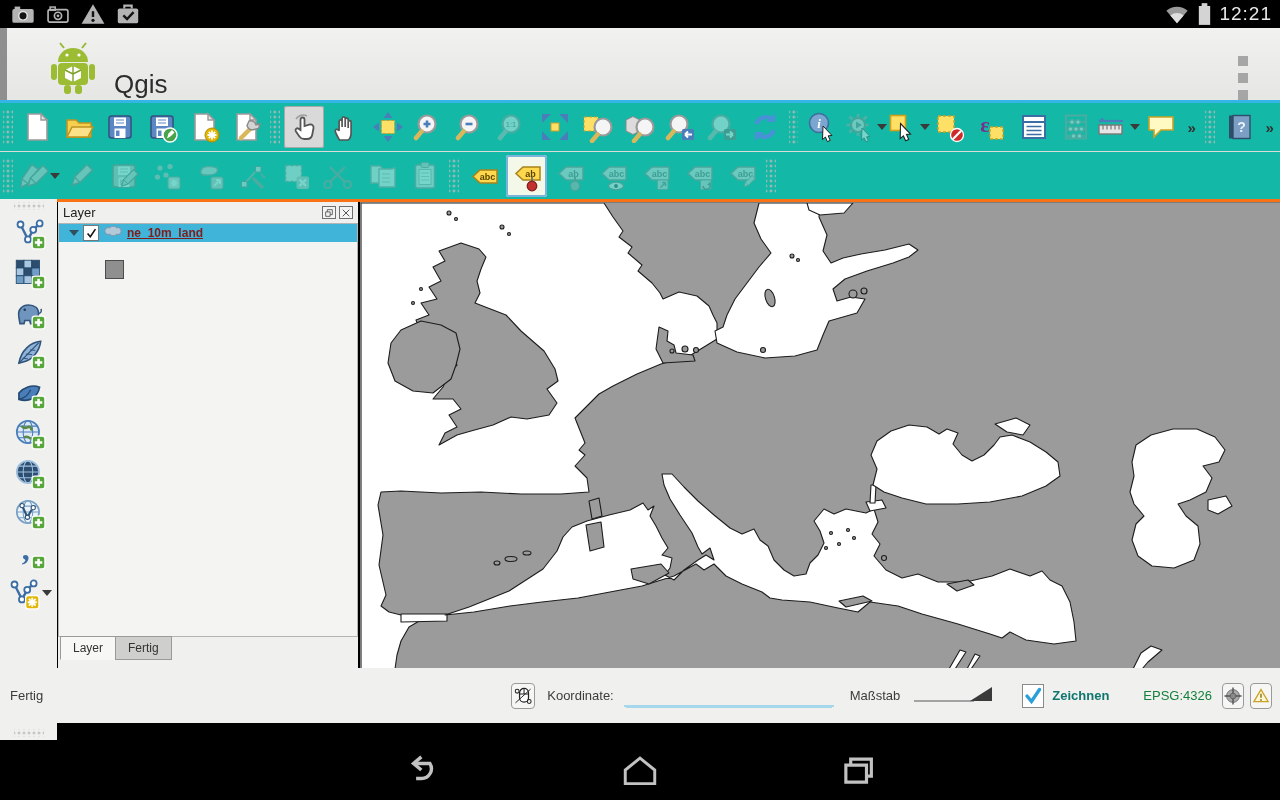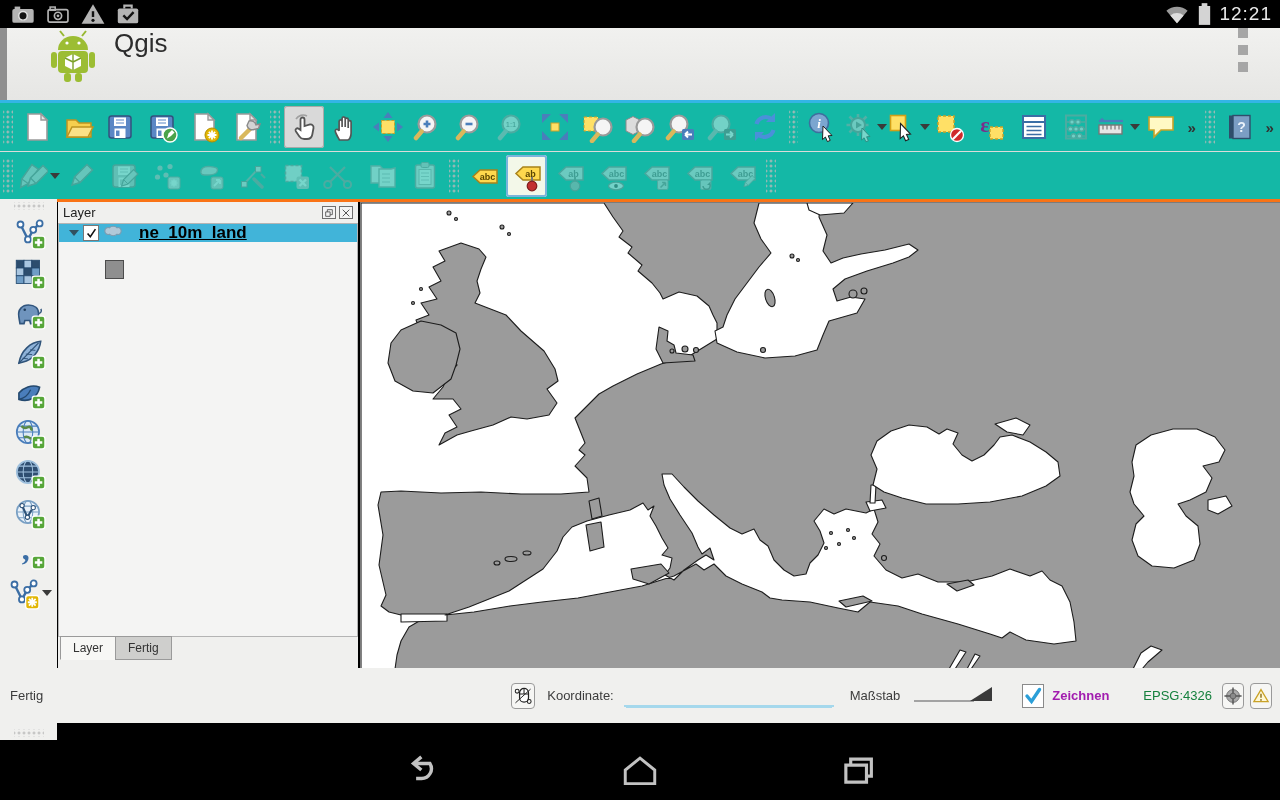--- a/index.html
+++ b/index.html
@@ -4,21 +4,21 @@
 <style>
   html,body{margin:0;padding:0;background:#000;}
   body{width:1280px;height:800px;position:relative;font-family:"Liberation Sans",sans-serif;overflow:hidden;}
   
   .statusbar{position:absolute;left:0;top:0;width:1280px;height:28px;background:#000;display:flex;align-items:center;text-align:center;}
   .sb-left{display:flex;align-items:center;gap:9px;padding-left:10px;}
   .sb-right{margin-left:auto;display:flex;align-items:center;gap:6px;padding-right:8px;}
   .sb-time{color:#e8e8e8;font-size:19px;letter-spacing:1px;}
   .sicon svg{display:block;}
   
-  .actionbar{position:absolute;left:0;top:28px;width:1280px;height:72px;background:linear-gradient(#f1f1ef,#e6e6e4);display:flex;align-items:flex-start;}
+  .actionbar{position:absolute;left:0;top:28px;width:1280px;height:72px;background:linear-gradient(#f1f1ef,#e6e6e4);display:flex;align-items:flex-end;}
   .ab-edge{position:absolute;left:0;top:0;width:7px;height:72px;background:#8f8f8f;}
   .ab-logo{margin-left:48px;}
   .ab-title{font-size:26px;color:#2c2c2c;font-weight:500;margin-left:16px;}
   .ab-overflow{margin-left:auto;margin-right:32px;display:flex;flex-direction:column;gap:7px;cursor:pointer;}
   .ab-overflow i{width:10px;height:10px;background:#a6a6a6;display:block;}
   .holo-line{position:absolute;left:0;top:100px;width:1280px;height:3px;background:#33b5e5;}
   
   .toolbar{position:absolute;left:0;width:1280px;background:#14b8a6;display:flex;align-items:center;}
   .tb1{top:103px;height:48px;border-bottom:1px solid #dcdcda;}
   .tb2{top:152px;height:47px;border-bottom:3px solid #f97316;}
@@ -40,21 +40,21 @@
   
   .layerpanel{position:absolute;left:58px;top:202px;width:300px;height:466px;background:#f0f0ee;}
   .lp-header{height:21px;display:flex;align-items:center;padding:0 5px;font-size:13px;color:#222;}
   .lp-winbtns{margin-left:auto;display:flex;gap:3px;}
   .lp-winbtn{width:14px;height:13px;border:1px solid #6e6e6e;background:#f4f4f4;display:flex;align-items:center;justify-content:center;padding:0;}
   .lp-winbtn svg{display:block;}
   .lp-tree{position:absolute;left:0;top:21px;width:298px;height:412px;border:1px solid #b4b4b4;background:#f4f4f3;overflow:hidden;}
   .lp-row{height:18px;background:#41b4d9;display:flex;align-items:center;gap:4px;padding-left:10px;}
   .lp-expander{width:0;height:0;border-left:5px solid transparent;border-right:5px solid transparent;border-top:6px solid #31505f;}
   .lp-check{width:14px;height:14px;background:#fff;border:1px solid #777;display:flex;align-items:center;justify-content:center;}
-  .lp-label{font-size:17px;font-weight:bold;color:#000000;text-decoration:underline;margin-left:12px;}
+  .lp-label{font-size:12px;font-weight:bold;color:#7f1d1d;text-decoration:underline;}
   .lp-swatch{position:absolute;left:46px;top:36px;width:17px;height:17px;background:#8f8f8f;border:1px solid #4c4c4c;}
   .lp-tabs{position:absolute;left:2px;bottom:8px;display:flex;}
   .lp-tab{font-size:12px;color:#333;padding:4px 12px;border:1px solid #9a9a9a;background:#cfcfcd;margin-right:-1px;}
   .lp-tab.active{background:#f7f7f5;border-bottom-color:#f7f7f5;}
   
   .mapcanvas{position:absolute;left:360px;top:202px;width:919px;height:466px;border:1px solid #7c7c7c;background:#fff;}
   .mapcanvas svg{display:block;width:100%;height:100%;}
   .sea{fill:#ffffff;stroke:#1c1c1c;stroke-width:1.1;stroke-linejoin:round;}
   .land{stroke:#1c1c1c;stroke-width:1.1;stroke-linejoin:round;}
   
@@ -872,21 +872,21 @@
     <svg width="82" height="22" viewBox="0 0 82 22">
         <path d="M2 18h60" stroke="#8a8a8a" stroke-width="1.5"></path>
         <path d="M80 18V4L58 18z" fill="#3a3a3a"></path>
       </svg>
   </span>
   <span class="cb" style="margin-left:28px;" id="render-check">
     <svg width="20" height="20" viewBox="0 0 20 20">
         <path d="M4 10l4.5 5.5L16.5 3.5" fill="none" stroke="#2b9fd8" stroke-width="3.4" stroke-linecap="round"></path>
       </svg>
   </span>
-  <span style="margin-left:8px;font-weight:bold;color:#a21caf;">Zeichnen</span>
+  <span style="margin-left:8px;font-weight:bold;color:#0f766e;">Zeichnen</span>
   <span style="margin-left:34px;color:#15803d;">EPSG:4326</span>
   <button class="sq-btn" style="margin-left:10px;">
     <svg width="20" height="20" viewBox="0 0 28 28">
         <circle cx="14" cy="14" r="9" fill="#aaa" stroke="#555"></circle>
         <path d="M14 2v24M2 14h24" stroke="#555" stroke-width="2"></path>
         <circle cx="14" cy="14" r="4" fill="#8a8a8a" stroke="#555"></circle>
       </svg>
   </button>
   <button class="sq-btn" style="margin-left:6px;margin-right:8px;">
     <svg width="20" height="20" viewBox="0 0 28 28">

